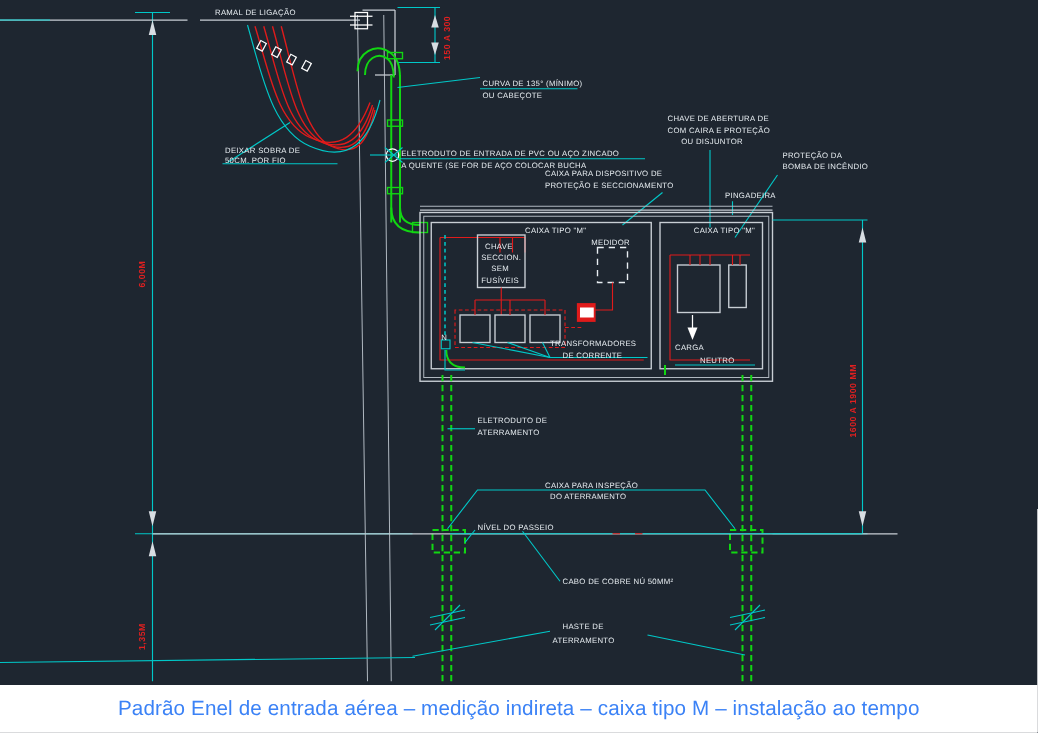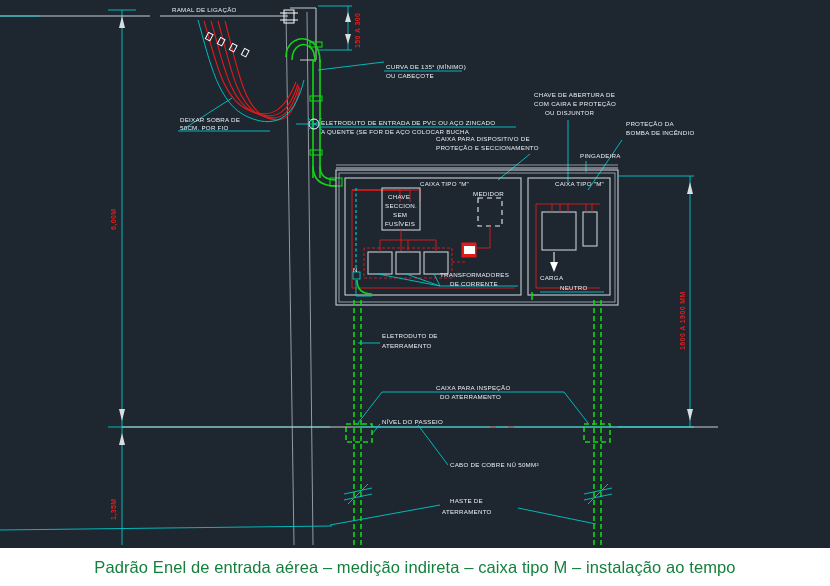--- a/index.html
+++ b/index.html
@@ -21,21 +21,21 @@
   }
   #cad-canvas svg { display: block; }
   #caption {
     position: absolute;
     left: 0; top: 548px;
     width: 830px; height: 38px;
     display: flex;
     align-items: center;
     justify-content: center;
     background: #ffffff;
-    color: #15803d;
+    color: #3b82f6;
     font-size: 16.5px;
     font-family: "Liberation Sans", sans-serif;
     letter-spacing: 0.1px;
     white-space: nowrap;
   }
   text {
     font-family: "Liberation Sans", sans-serif;
     font-size: 6.2px;
     letter-spacing: 0.25px;
   }

